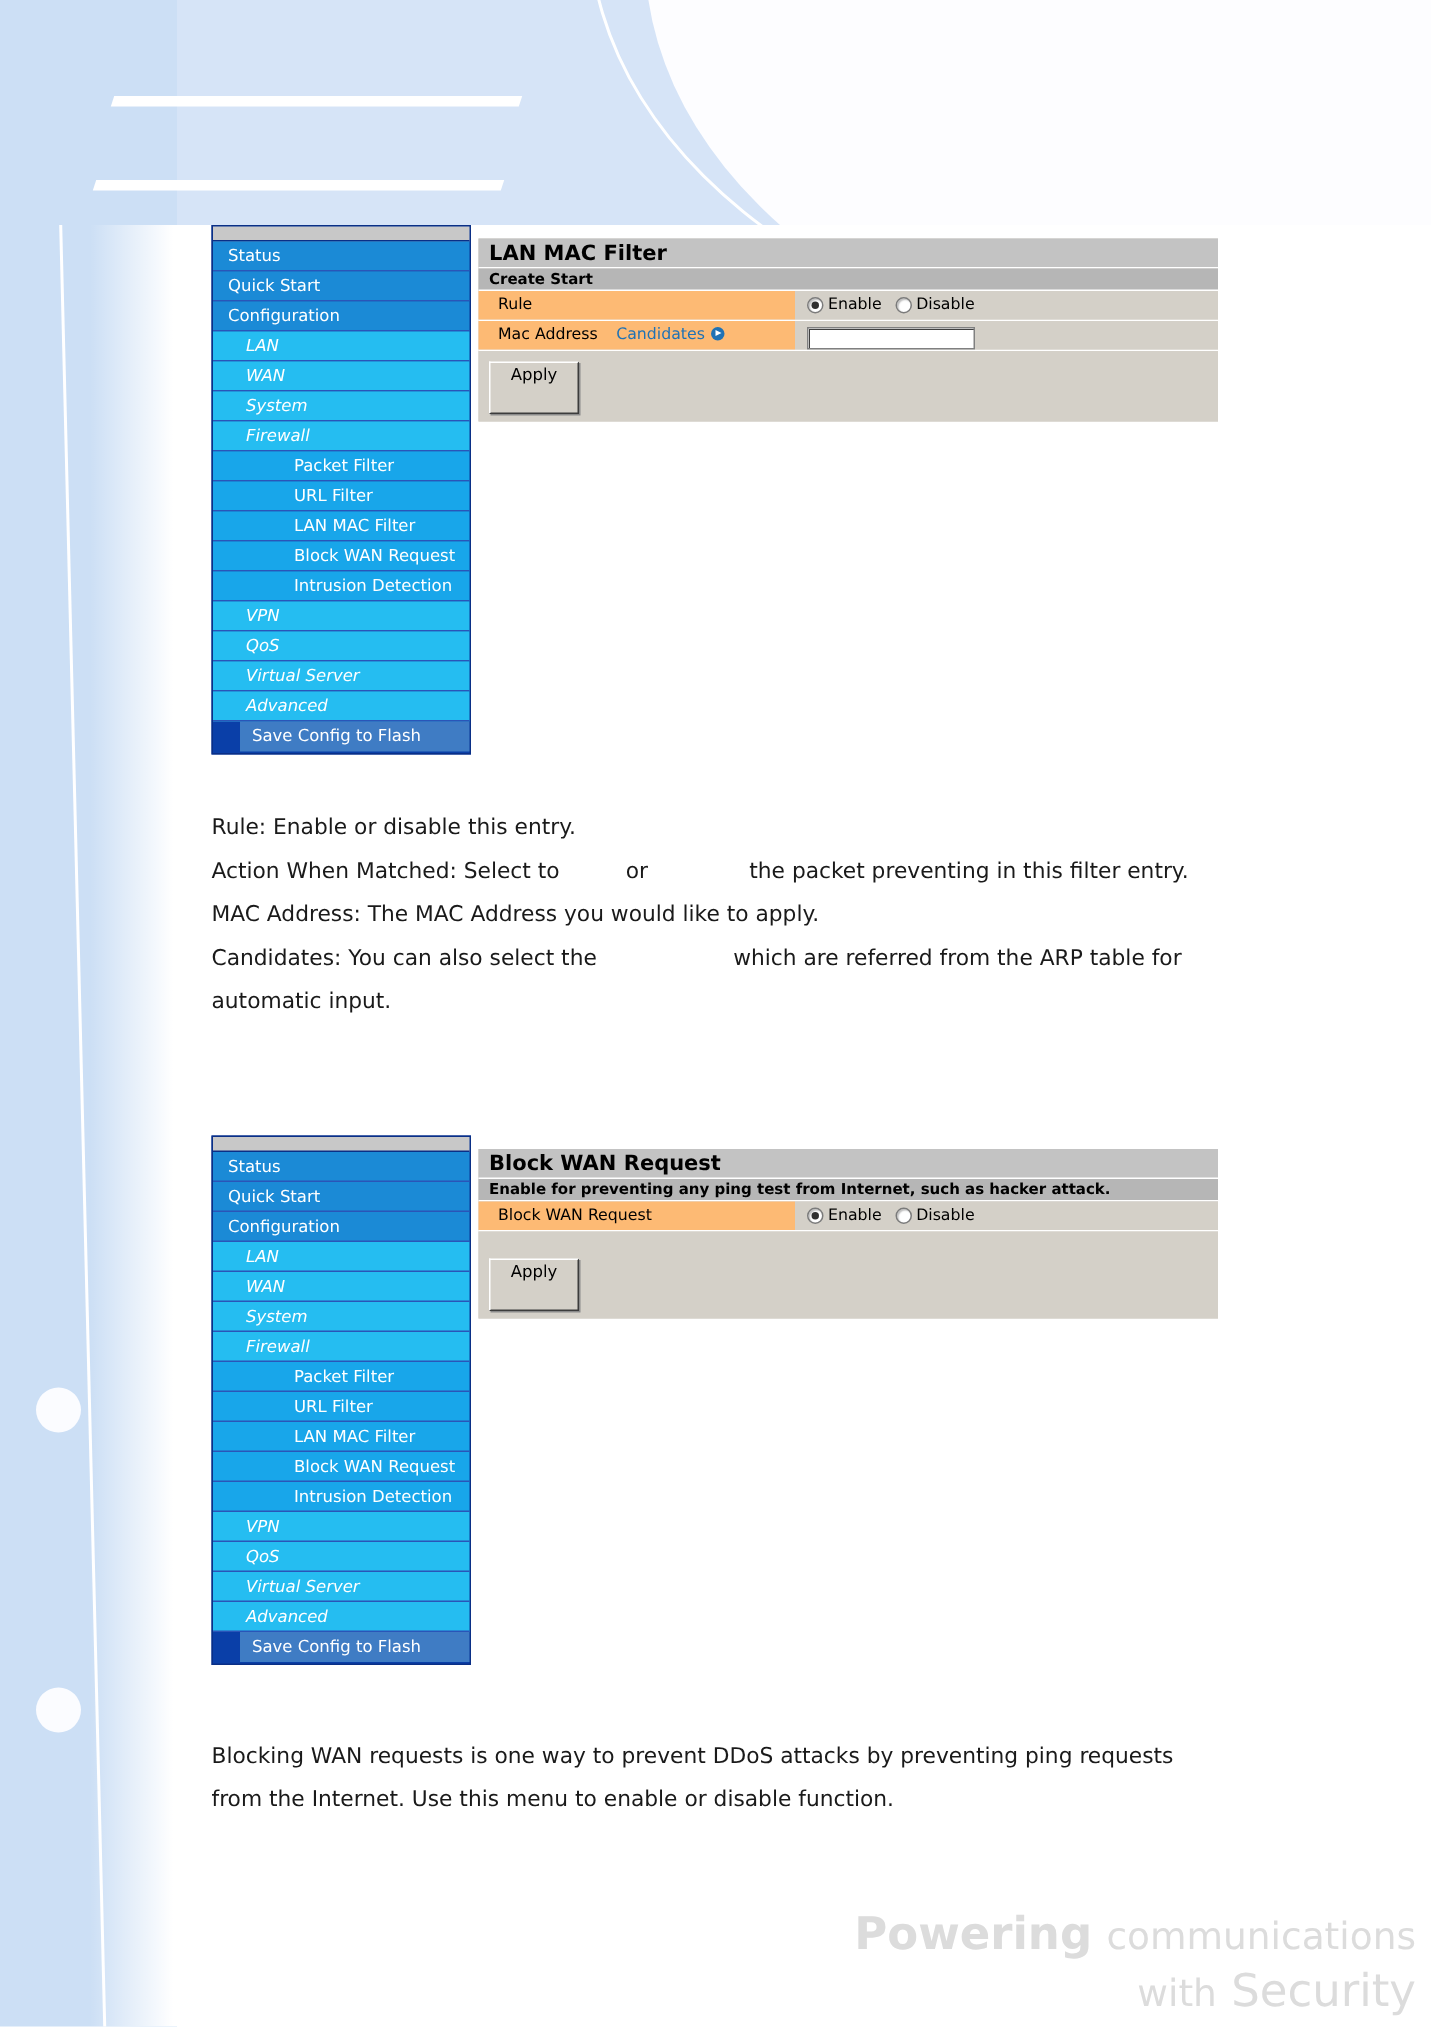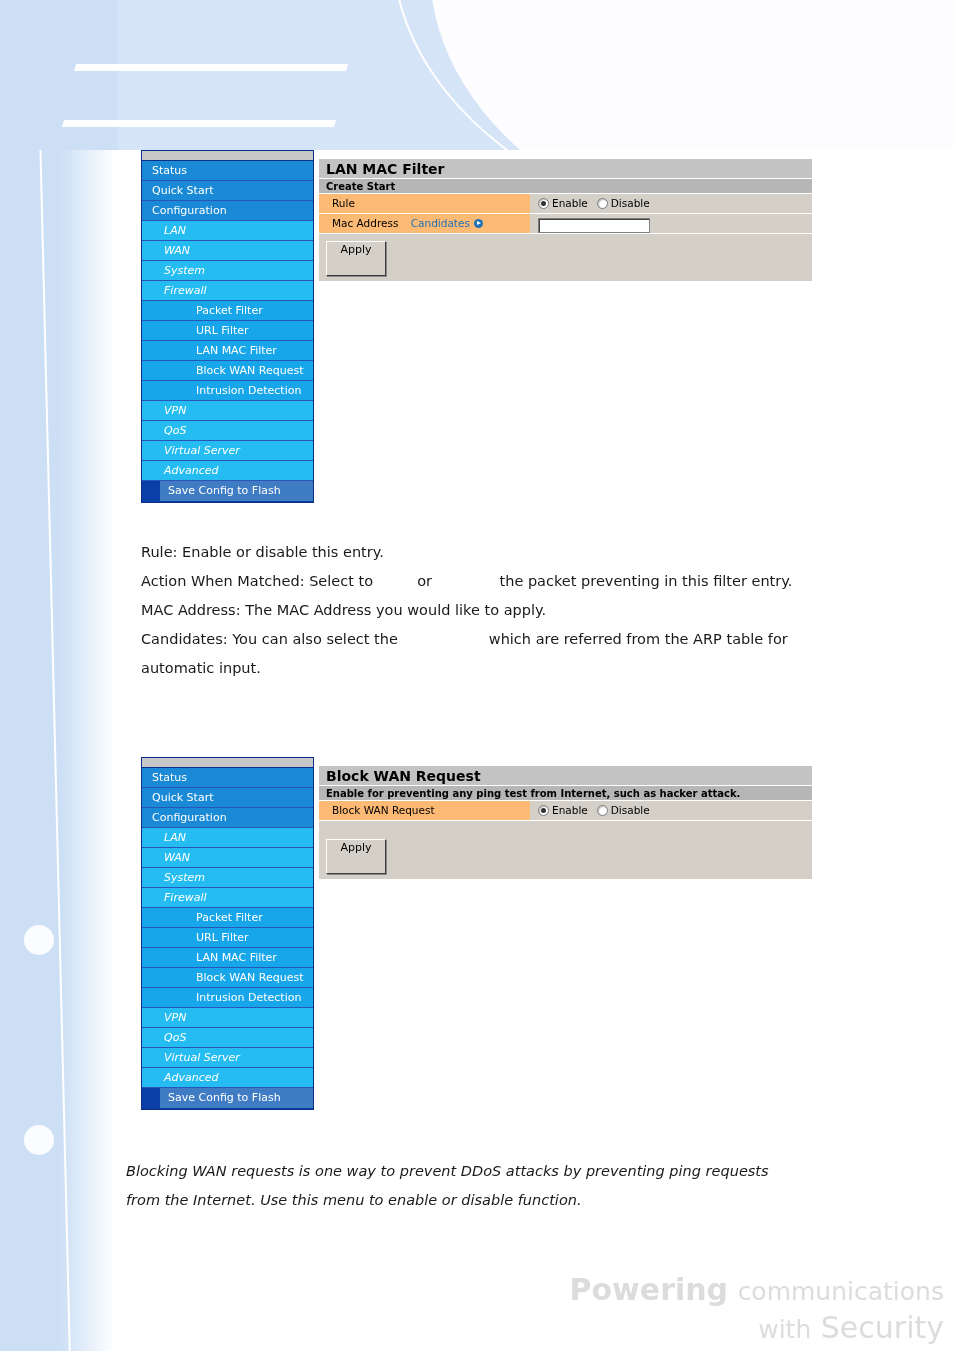--- a/index.html
+++ b/index.html
@@ -338,21 +338,21 @@
     </div>
 
     <div class="spacer-row"></div>
 
     <div class="panel-footer">
       <span class="btn">Apply</span>
     </div>
   </div>
 </div>
 
-<div class="body-copy" style="left:126px;top:1157px;width:660px;font-style:italic;">
+<div class="body-copy" style="left:141px;top:1157px;width:660px;">
   <div>Blocking WAN requests is one way to prevent DDoS attacks by preventing ping requests from the Internet. Use this menu to enable or disable function.</div>
 </div>
 
 <div id="footer">
   <div id="footer-line1">
     <span class="f-bold">Powering</span>
     <span class="f-light f-small">communications</span>
   </div>
   <div id="footer-line2">
     <span class="f-light f-small">with</span>

